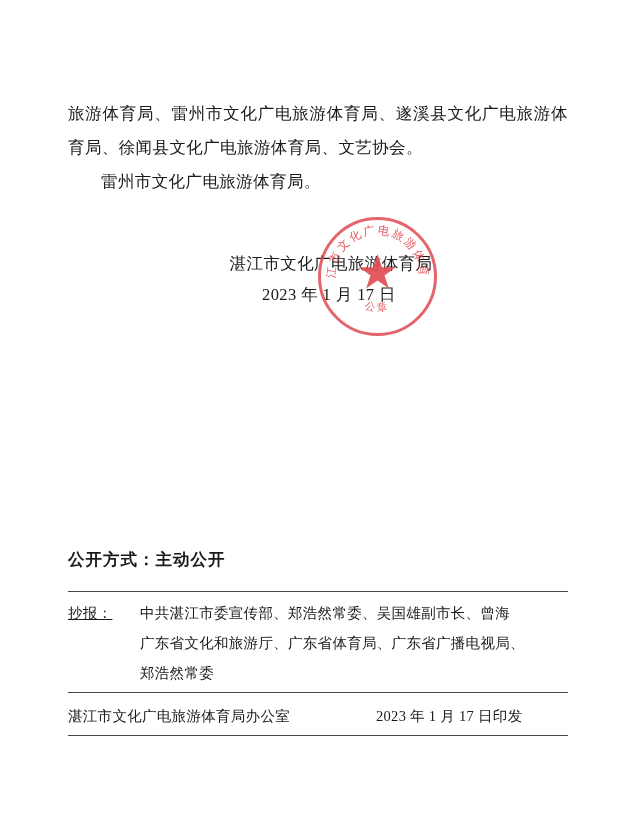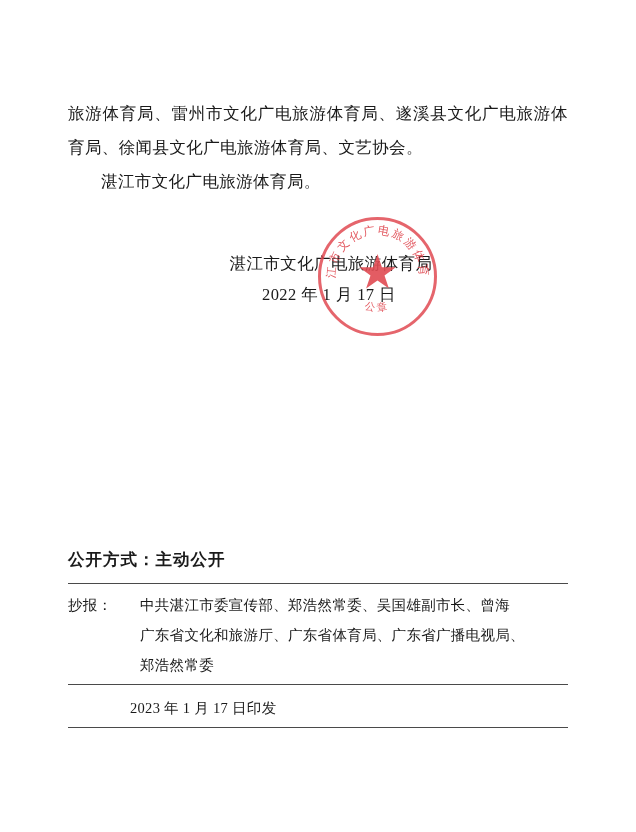--- a/index.html
+++ b/index.html
@@ -71,67 +71,68 @@
     position: absolute;
     left: 68px;
     top: 545px;
     width: 500px;
   }
   .disclose {
     font-size: 16.5px;
     font-weight: bold;
     letter-spacing: 1px;
     line-height: 30px;
-    margin-bottom: 8px;
+    margin-bottom: 16px;
   }
   .rule {
     border: 0;
     border-top: 1px solid #4a4a4a;
     margin: 4px 0 6px 0;
     height: 0;
   }
   .cc-row {
     display: flex;
     font-size: 14.5px;
     line-height: 30px;
     letter-spacing: 0.3px;
   }
   .cc-label {
     width: 72px;
     flex: 0 0 72px;
     white-space: nowrap;
+    text-decoration: underline;
   }
   .cc-value {
     flex: 1;
     text-align: justify;
   }
   .cc-value .l2 { display: block; text-indent: 0; }
   .footer-last {
     display: flex;
     font-size: 14.5px;
     line-height: 30px;
     letter-spacing: 0.3px;
     padding-top: 2px;
   }
   .footer-office { flex: 0 0 auto; }
-  .footer-date { margin-left: 62px; }
+  .footer-date { margin-left: 86px; }
 </style>
 </head>
 <body>
 
 <div class="page">
 
   <div class="body-area">
     <p class="para">旅游体育局、雷州市文化广电旅游体育局、遂溪县文化广电旅游体育局、徐闻县文化广电旅游体育局、文艺协会。</p>
-    <p class="para indent">湛江市文化广电旅游体育局。</p>
+    <p class="para indent">雷州市文化广电旅游体育局。</p>
   </div>
 
   <div class="sig-block">
     <div class="sig-line sig-org">湛江市文化广电旅游体育局</div>
-    <div class="sig-line sig-date">2022 年 1 月 17 日</div>
+    <div class="sig-line sig-date">2023 年 1 月 17 日</div>
   </div>
 
   <div class="stamp">
     <svg viewBox="0 0 125 125" width="125" height="125" aria-hidden="true">
       <defs>
         <path id="arcTop" d="M 20,62.5 A 42.5,42.5 0 0 1 105,62.5"></path>
         <path id="arcBottom" d="M 28,62.5 A 34.5,34.5 0 0 0 97,62.5"></path>
       </defs>
       <circle cx="62.5" cy="62.5" r="58" fill="none" stroke="#e04a52" stroke-width="3" opacity="0.85"></circle>
       <g fill="#e04a52" opacity="0.9">
@@ -158,19 +159,20 @@
         <span class="l2">郑浩然常委</span>
       </div>
     </div>
 
     <div class="cc-row">
     </div>
 
     <hr class="rule">
 
     <div class="footer-last">
+      <div class="footer-office">湛江市文化广电旅游体育局办公室</div>
       <div class="footer-date">2023 年 1 月 17 日印发</div>
     </div>
 
     <hr class="rule">
   </div>
 
 </div>
 
 </body></html>

